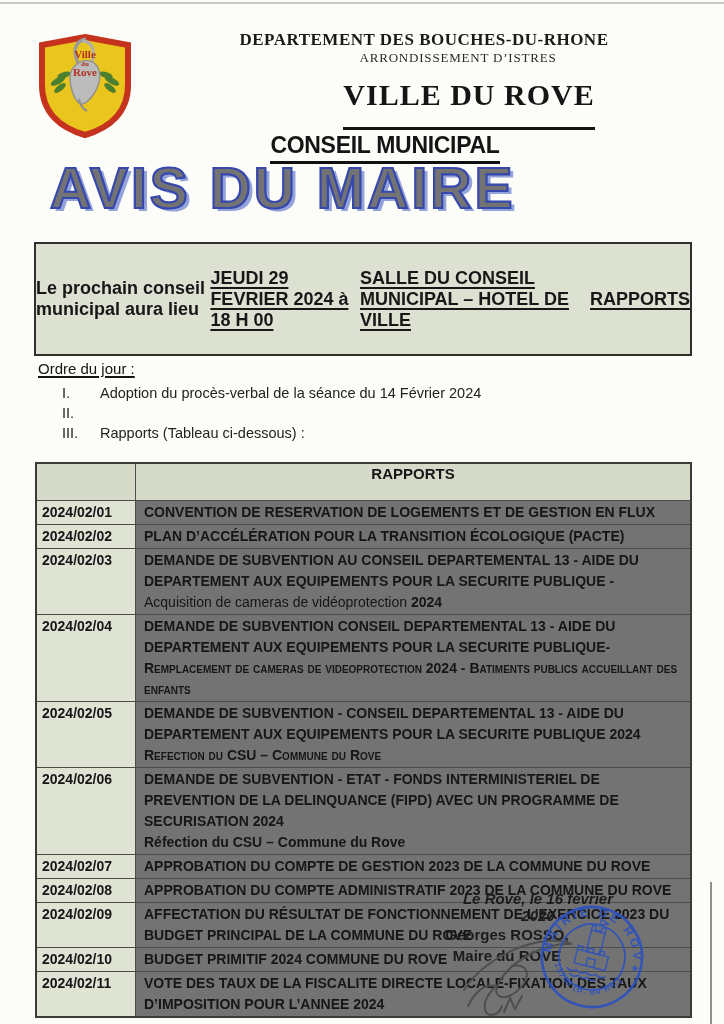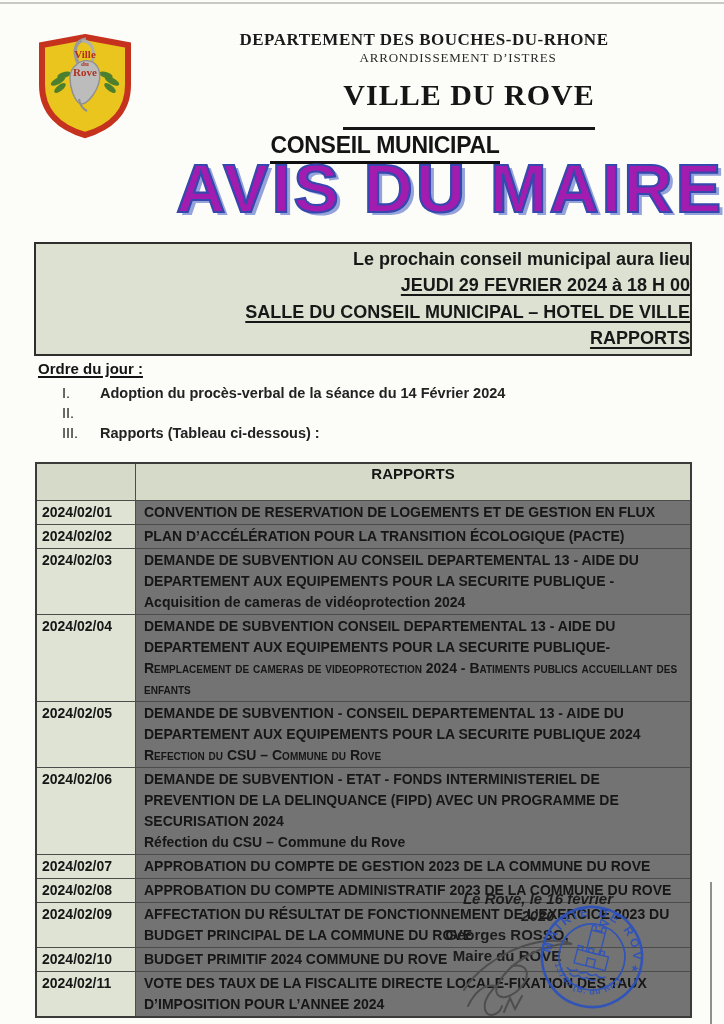--- a/index.html
+++ b/index.html
@@ -14,41 +14,41 @@
   .hdr-arr{position:absolute;top:50px;left:158px;width:600px;text-align:center;
     font-family:"Liberation Serif",serif;font-weight:400;font-size:13px;letter-spacing:.8px;color:#2a2a2a;}
   .hdr-city{position:absolute;top:78px;left:169px;width:600px;text-align:center;
     font-family:"Liberation Serif",serif;font-weight:700;font-size:30px;letter-spacing:1px;color:#151515;}
   .hdr-city span{border-bottom:3px solid #151515;padding-bottom:16px;}
 
   .council-title{position:absolute;top:132px;left:46px;right:0;text-align:center;}
   .council-title span{display:inline-block;font-weight:800;font-size:23px;letter-spacing:-.3px;
     border-bottom:3px solid #101010;padding-bottom:2px;color:#141414;}
 
-  .wordart{position:absolute;top:154px;left:50px;right:0;text-align:right;
-    font-weight:800;font-size:68px;letter-spacing:3px;line-height:68px;
-    color:#a21caf;-webkit-text-stroke:2.2px #3647ad;text-shadow:4px 3px 0 #94a3da;}
+  .wordart{position:absolute;top:154px;left:50px;right:0;text-align:left;
+    font-weight:800;font-size:57px;letter-spacing:3px;line-height:68px;
+    color:#737373;-webkit-text-stroke:2.2px #3647ad;text-shadow:4px 3px 0 #94a3da;}
 
   
   .notice-box{position:absolute;top:242px;left:34px;width:654px;height:110px;
-    background:#dde1d2;border:2px solid #2e2e2c;display:flex;flex-direction:column;
-    justify-content:space-evenly;align-items:flex-end;}
+    background:#dde1d2;border:2px solid #2e2e2c;display:flex;flex-direction:row;
+    justify-content:space-evenly;align-items:center;}
   .notice-line{font-weight:700;font-size:18px;color:#171717;}
   .notice-line.u{text-decoration:underline;text-decoration-thickness:2px;text-underline-offset:3px;}
 
   
   .agenda{position:absolute;top:360px;left:38px;width:660px;}
-  .agenda-title{font-weight:700;font-size:15px;text-decoration:underline;text-decoration-thickness:2px;
+  .agenda-title{font-weight:400;font-size:15px;text-decoration:underline;text-decoration-thickness:2px;
     text-underline-offset:2px;margin-bottom:7px;color:#141414;}
   .agenda-item{display:flex;margin:0 0 1px 0;line-height:19px;font-size:14.5px;color:#222;}
   .agenda-item .numeral{width:38px;padding-left:24px;flex:none;}
   .agenda-item .agenda-text{width:580px;}
 
   .seg-bold{font-weight:700;}
-  .seg-normal{font-weight:700;margin-top:48px;}
+  .seg-normal{font-weight:400;margin-top:48px;}
   .seg-smallcaps{font-weight:700;font-variant:small-caps;}
   .seg-bold-italic{font-weight:700;font-style:italic;}
 
   
   .table-wrap{position:absolute;top:462px;left:35px;width:657px;}
   table.reports{border-collapse:collapse;width:100%;border:2px solid #3b3b39;}
   table.reports th,table.reports td{border:1px solid #4c4c4a;vertical-align:top;}
   th.rap-hdr{background:#d6dbc9;height:34px;font-size:15px;font-weight:700;text-align:center;
     vertical-align:middle;color:#161616;}
   th.rap-hdr-empty{background:#d6dbc9;width:88px;}

